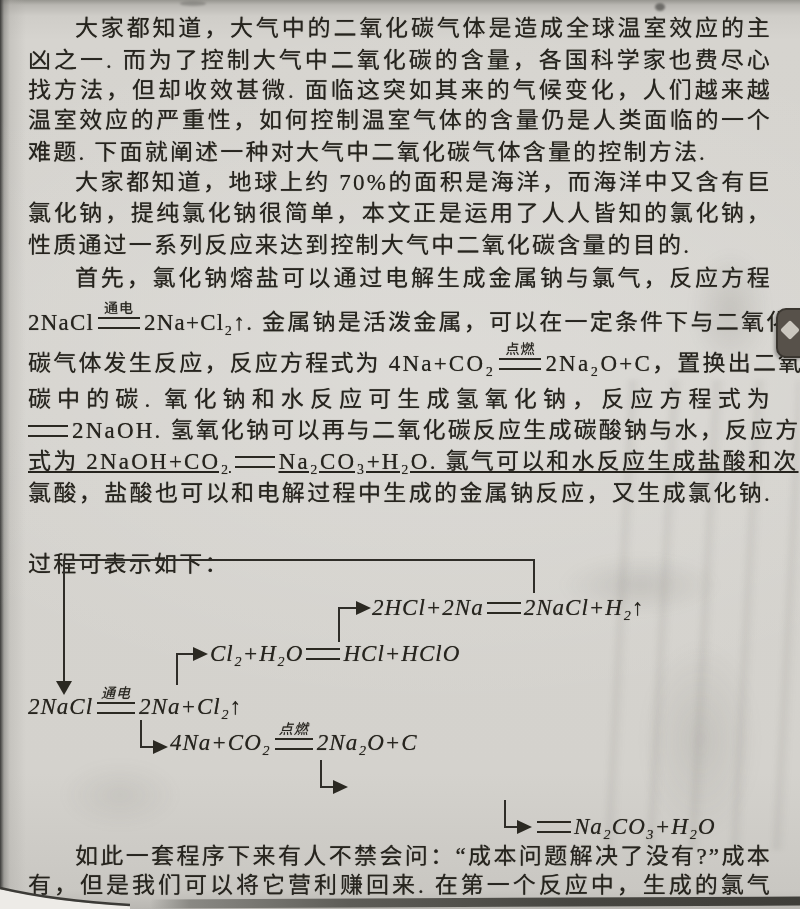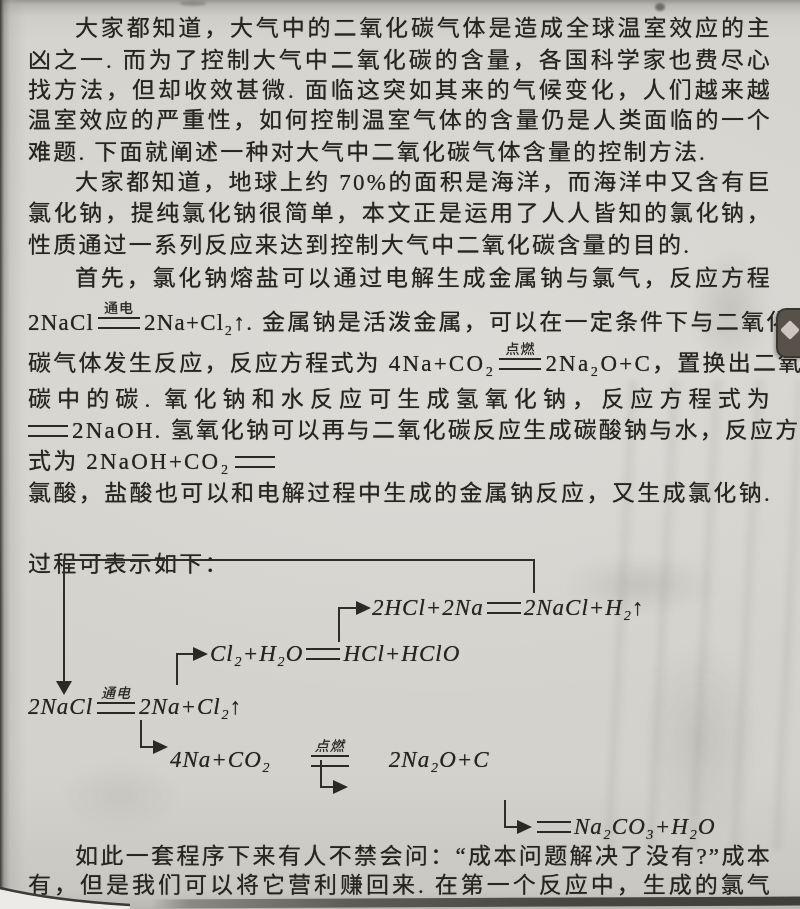--- a/index.html
+++ b/index.html
@@ -97,23 +97,24 @@
       <span>2Na₂O+C，置换出二氧化</span>
   </div>
 
   <div class="line just" style="left:28px;top:383px;width:744px;">碳中的碳. 氧化钠和水反应可生成氢氧化钠，反应方程式为 Na₂O+H₂O</div>
 
   <div class="line flexline" style="left:28px;top:414px;">
     <span class="eqsign" style="margin-left:0;"></span>
       <span>2NaOH. 氢氧化钠可以再与二氧化碳反应生成碳酸钠与水，反应方程</span>
   </div>
 
-  <div class="line flexline" style="left:28px;top:445px;">
+  <div class="line flexline" style="left:28px;top:445px;text-decoration:underline;">
     <span>式为 2NaOH+CO₂</span>
       <span class="eqsign"></span>
+      <span>Na₂CO₃+H₂O. 氯气可以和水反应生成盐酸和次</span>
   </div>
 
   <div class="line just" style="left:28px;top:477px;width:744px;">氯酸，盐酸也可以和电解过程中生成的金属钠反应，又生成氯化钠. 整个</div>
   <div class="line" style="left:28px;top:508px;margin-top:40px;">过程可表示如下：</div>
 
   <div class="diagram">
 
     <div class="dline" style="left:63px;top:19px;width:470px;height:2px;"></div>
     <div class="dline" style="left:63px;top:19px;width:2px;height:123px;"></div>
     <div class="dline" style="left:533px;top:19px;width:2px;height:34px;"></div>
@@ -142,21 +143,21 @@
         <span class="ceq">
           <span class="lbl">通电</span>
           <span class="bar"></span>
         </span>
         <span>2Na+Cl₂↑</span>
     </div>
 
     <div class="dline" style="left:140px;top:180px;width:2px;height:28px;"></div>
     <div class="dline" style="left:140px;top:206px;width:14px;height:2px;"></div>
     <div class="ar right" style="left:153px;top:200px;"></div>
-    <div class="drow" style="left:170px;top:205px;height:30px;gap:36px;">
+    <div class="drow" style="left:170px;top:188px;height:30px;">
       <span>4Na+CO₂</span>
         <span class="ceq">
           <span class="lbl">点燃</span>
           <span class="bar"></span>
         </span>
         <span>2Na₂O+C</span>
     </div>
 
     <div class="dline" style="left:320px;top:220px;width:2px;height:28px;"></div>
     <div class="dline" style="left:320px;top:246px;width:14px;height:2px;"></div>

